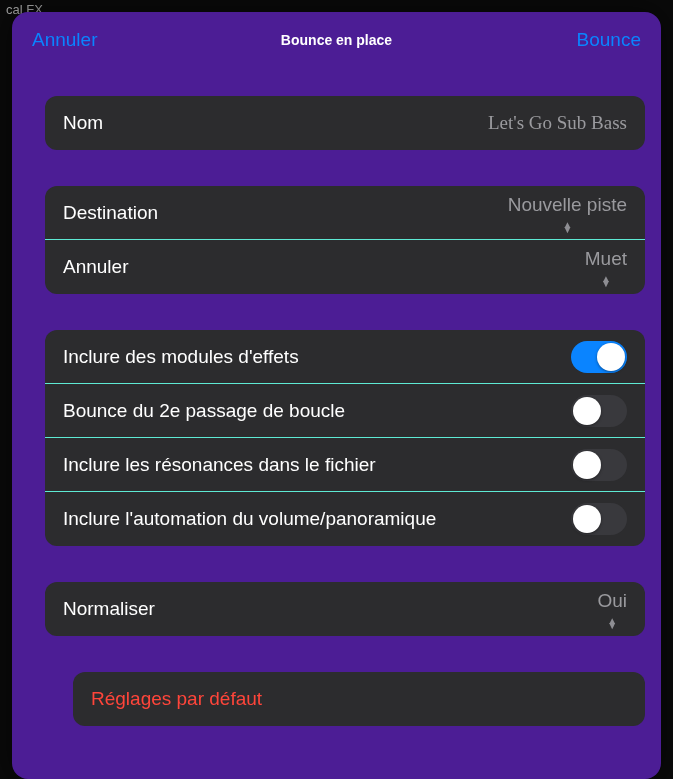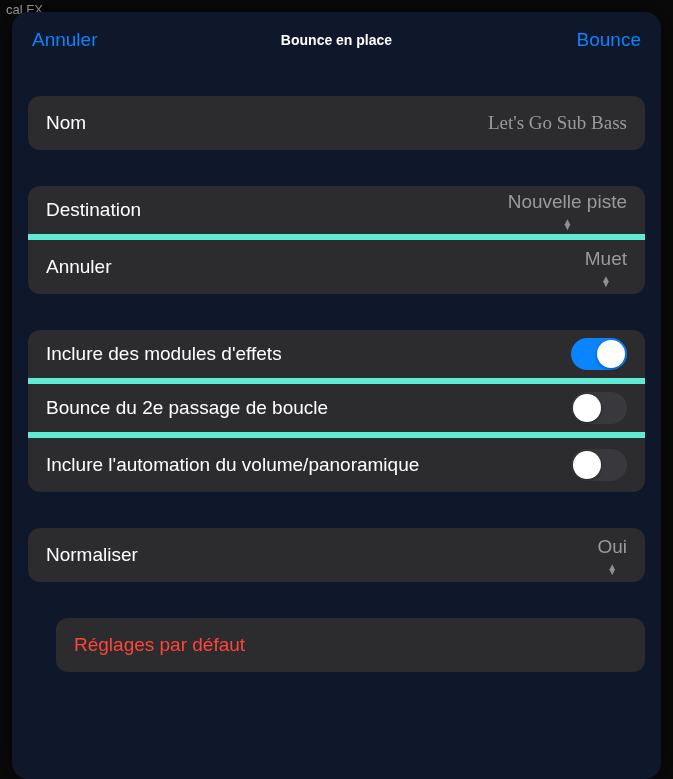--- a/index.html
+++ b/index.html
@@ -18,21 +18,21 @@
     color: #aaa;
     font-size: 13px;
     padding: 2px 6px;
   }
   .sheet {
     position: absolute;
     top: 12px;
     left: 12px;
     right: 12px;
     bottom: 0;
-    background: #0f172a;
+    background: #4c1d95;
     border-radius: 16px;
     display: flex;
     flex-direction: column;
     box-shadow: 0 0 30px rgba(0,0,0,0.6);
   }
   .navbar {
     height: 56px;
     display: flex;
     align-items: center;
     justify-content: space-between;
@@ -51,36 +51,36 @@
     font-size: 14px;
     font-weight: 600;
     position: absolute;
     left: 0; right: 0;
     text-align: center;
     pointer-events: none;
   }
   .content {
     flex: 1;
     overflow-y: auto;
-    padding: 28px 16px 0 16px;
+    padding: 28px 16px 0 33px;
   }
   .group {
     background: #2c2c2e;
     border-radius: 12px;
     margin-bottom: 36px;
     overflow: hidden;
   }
   .group.last { margin-bottom: 20px; margin-left: 28px; }
   .row {
     display: flex;
     align-items: center;
     justify-content: space-between;
     min-height: 54px;
     padding: 0 18px;
-    border-bottom: 6px solid #5eead4;
+    border-bottom: 1px solid #5eead4;
   }
   .row:last-child { border-bottom: none; }
   .label {
     font-size: 19px;
     color: #fff;
   }
   .value {
     font-size: 19px;
     color: #9a9a9e;
     font-family: Liberation Serif, serif;
@@ -180,20 +180,26 @@
             <div class="knob"></div>
           </div>
       </div>
       <div class="row">
         <span class="label">Bounce du 2e passage de boucle</span>
         <div class="toggle off">
             <div class="knob"></div>
           </div>
       </div>
       <div class="row">
+        <span class="label">Inclure les résonances dans le fichier</span>
+        <div class="toggle off">
+            <div class="knob"></div>
+          </div>
+      </div>
+      <div class="row">
         <span class="label">Inclure l'automation du volume/panoramique</span>
         <div class="toggle off">
             <div class="knob"></div>
           </div>
       </div>
     </div>
 
     <div class="group">
       <div class="row">
         <span class="label">Normaliser</span>

